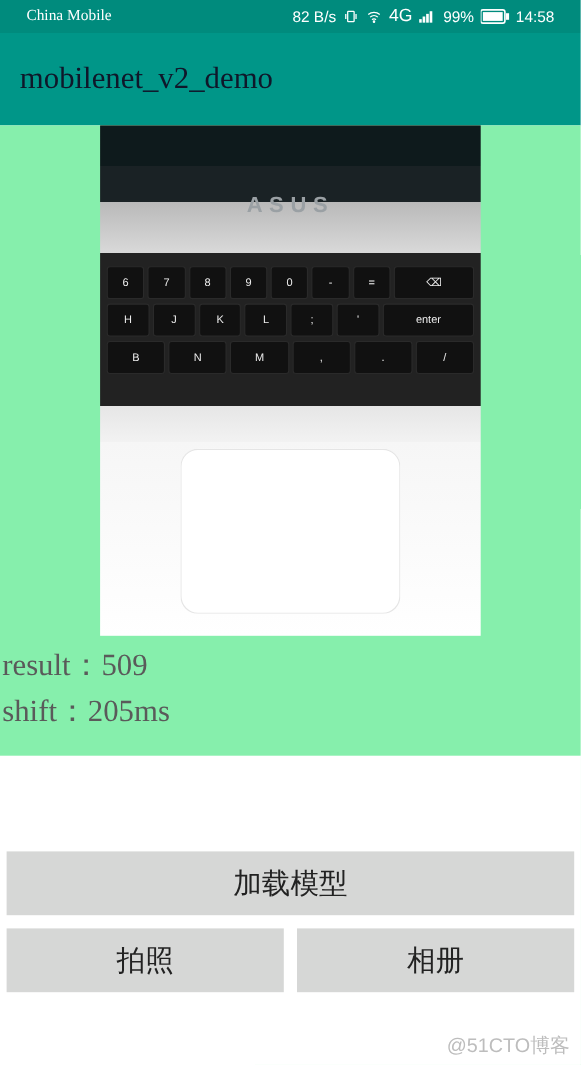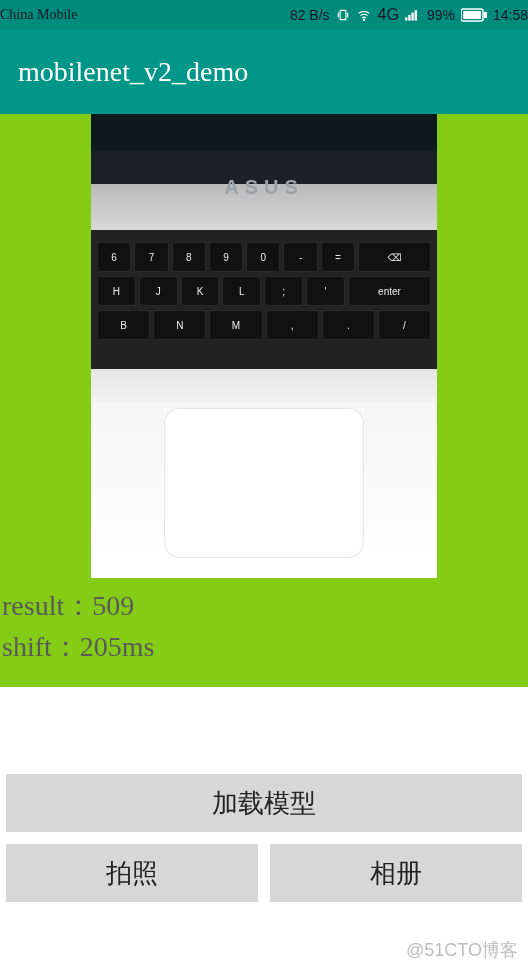--- a/index.html
+++ b/index.html
@@ -1,22 +1,22 @@
 <!DOCTYPE html>
 <html><head>
 <meta charset="utf-8">
 <style>
   * { margin: 0; padding: 0; box-sizing: border-box; }
   html, body { width: 528px; height: 968px; font-family: "Comic Sans MS", "Segoe Script", cursive; background: #fff; overflow: hidden; position: relative; }
-  .status-bar { height: 30px; background: #008b7d; color: #0f172a; display: flex; align-items: center; justify-content: space-between; font-size: 14px; padding: 0 0; font-family: sans-serif; }
+  .status-bar { height: 30px; background: #008b7d; color: #ffffff; display: flex; align-items: center; justify-content: space-between; font-size: 14px; padding: 0 24px; font-family: sans-serif; }
   .status-left { font-family: "Comic Sans MS", cursive; }
   .status-right { display: flex; align-items: center; gap: 6px; }
   .status-right span { display: inline-flex; align-items: center; }
-  .app-bar { height: 84px; background: #009688; color: #ffffff; display: flex; align-items: center; padding: 0 18px; font-size: 28px; }
-  .content { background: #84cc16; }
+  .app-bar { height: 84px; background: #009688; color: #0f172a; display: flex; align-items: center; padding: 0 18px; font-size: 28px; }
+  .content { background: #86efac; }
   .image-holder { width: 100%; display: flex; justify-content: center; }
   .sample-image { width: 346px; height: 464px; display: block; background: linear-gradient(180deg,#0e1a1c 0%, #0e1a1c 8%, #1a2225 8%, #1a2225 15%, #b9b9b9 15%, #d9d9d9 25%, #222 25%, #222 55%, #e6e6e6 55%, #f2f2f2 62%, #f6f6f6 62%, #ffffff 100%); position: relative; overflow: hidden; }
   .asus-badge { position:absolute; top:62px; left:50%; transform:translateX(-50%); color:#9aa0a4; font-family:sans-serif; font-weight:700; letter-spacing:6px; font-size:20px; }
   .kbrow { position:absolute; left:0; right:0; display:flex; gap:3px; padding:0 6px; }
   .kbrow.r1{ top:128px; } .kbrow.r2{ top:162px; } .kbrow.r3{ top:196px; }
   .key { flex:1; height:30px; background:#111; border:1px solid #2a2a2a; border-radius:3px; color:#eee; font:10px sans-serif; display:flex; align-items:center; justify-content:center; } .key.wider { flex:2.2; }
   .trackpad { position:absolute; left:50%; transform:translateX(-50%); bottom:20px; width:200px; height:150px; background:#fff; border-radius:16px; box-shadow:0 0 0 1px #e5e5e5 inset; }
   .results { padding: 8px 2px 20px 2px; color: #5a5a5a; font-size: 28px; line-height: 1.45; }
   .results .line { white-space: nowrap; }
   .buttons { position: absolute; left: 6px; right: 6px; bottom: 66px; display: flex; flex-direction: column; gap: 12px; }

